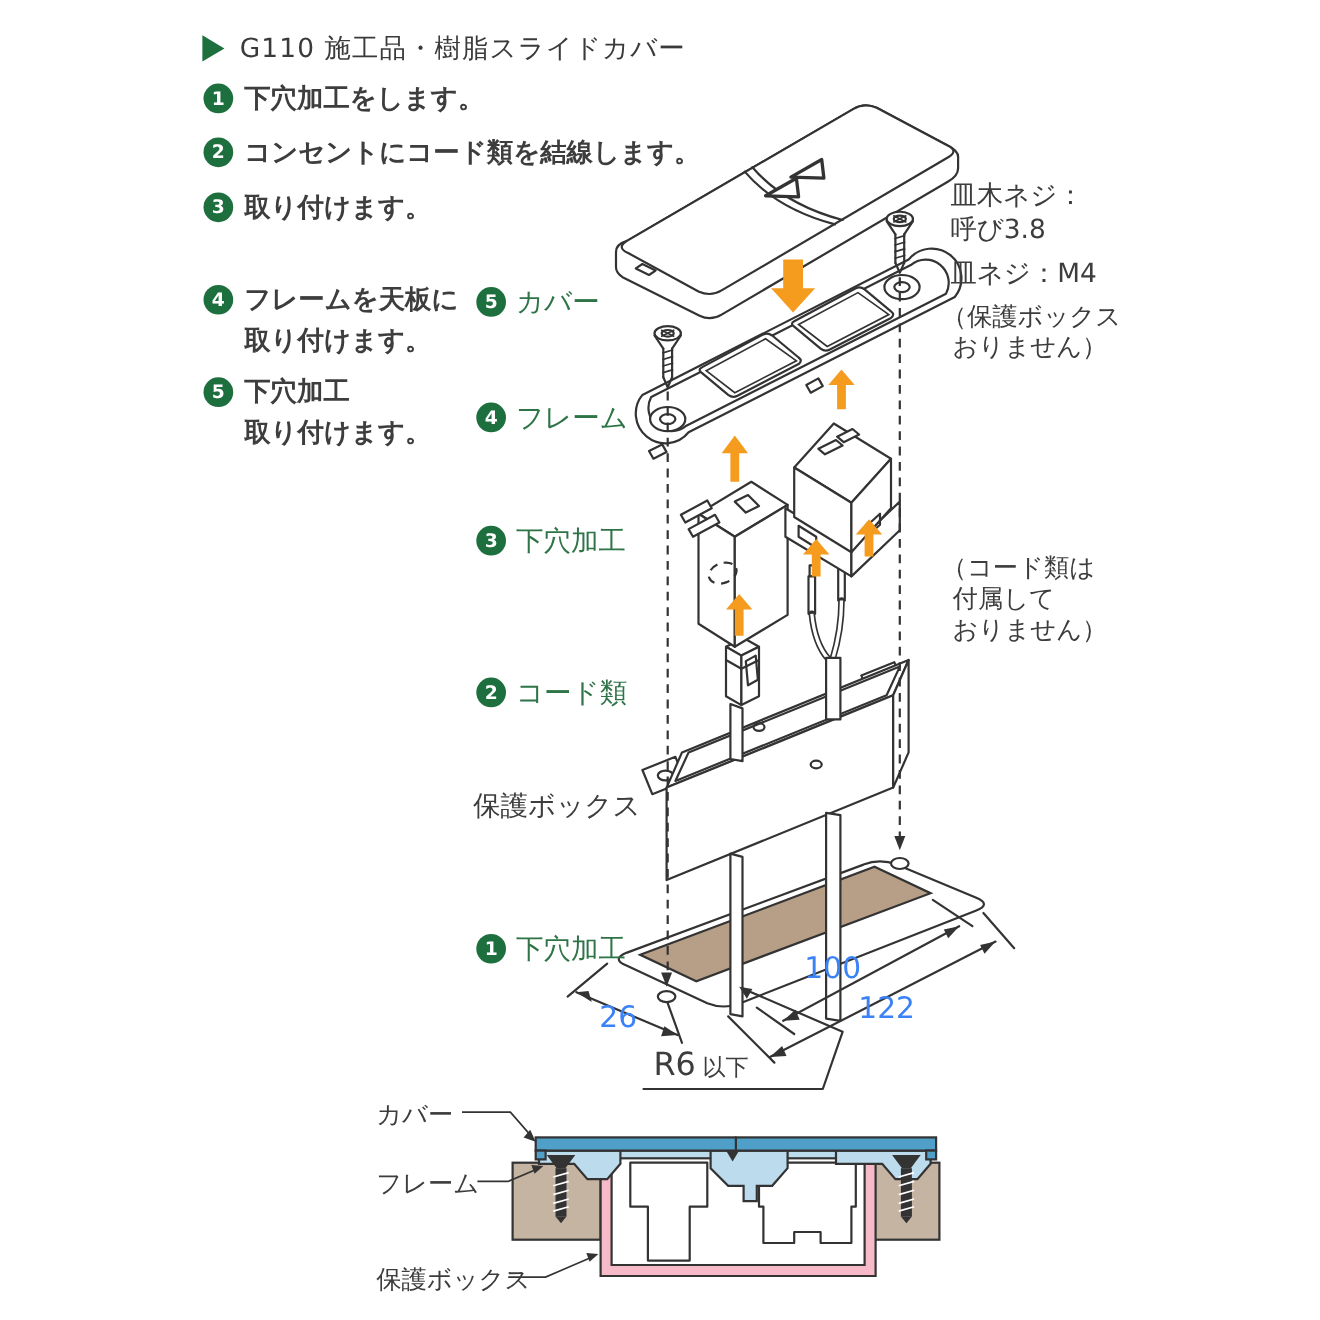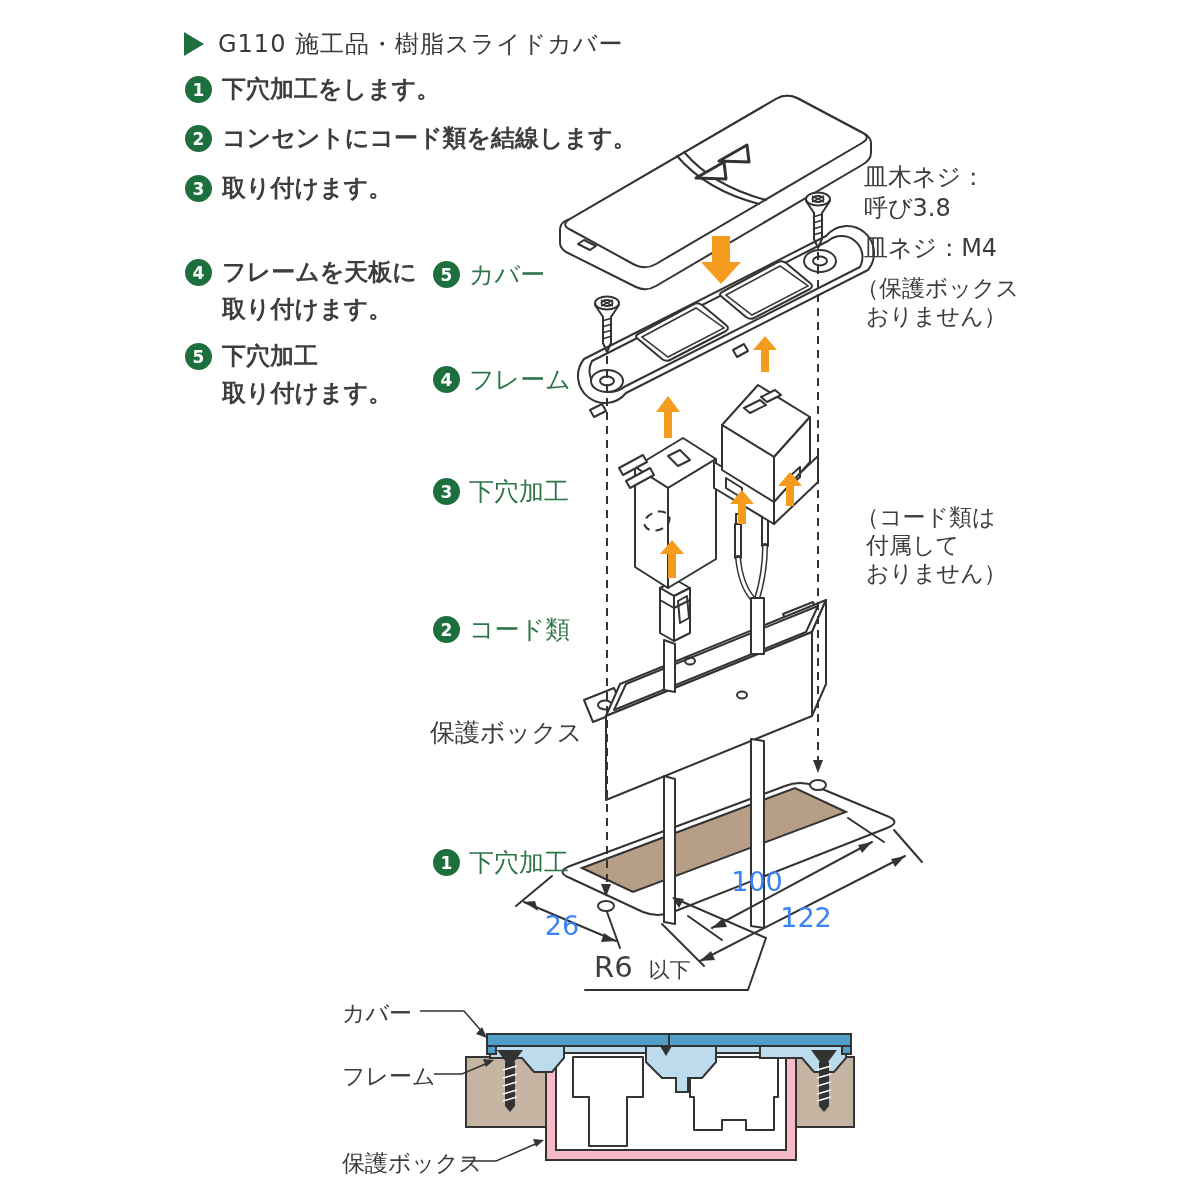--- a/index.html
+++ b/index.html
@@ -17,21 +17,21 @@
   .step-text{font-size:24px;line-height:37px;margin-top:-5px;white-space:nowrap;font-weight:bold;}
   
   .plabel{display:flex;align-items:center;gap:9px;white-space:nowrap;}
   .plabel .txt{font-size:25px;color:#2e7447;}
   .plabel .blktxt{font-size:25px;color:#3d3d3d;}
   
   .note{font-size:24px;line-height:31px;white-space:nowrap;}
   .note.small{font-size:23px;line-height:28px;}
   
   .dim{font-size:27px;color:#3b82f6;white-space:nowrap;}
-  .r6row{display:flex;align-items:baseline;gap:16px;}
+  .r6row{display:flex;align-items:baseline;gap:6px;}
   .r6row .big{font-size:29px;}
   .r6row .small{font-size:21px;}
   
   .xlabel{font-size:23px;color:#3d3d3d;white-space:nowrap;}
   
   svg *{vector-effect:none;}
   .ln{stroke:#333;stroke-width:2;fill:none;stroke-linejoin:round;stroke-linecap:round;}
   .w{stroke:#333;stroke-width:2;fill:#fff;stroke-linejoin:round;}
   .w3{stroke:#333;stroke-width:3;fill:#fff;stroke-linejoin:round;}
   .tan{stroke:#333;stroke-width:2;fill:#b79e86;}

